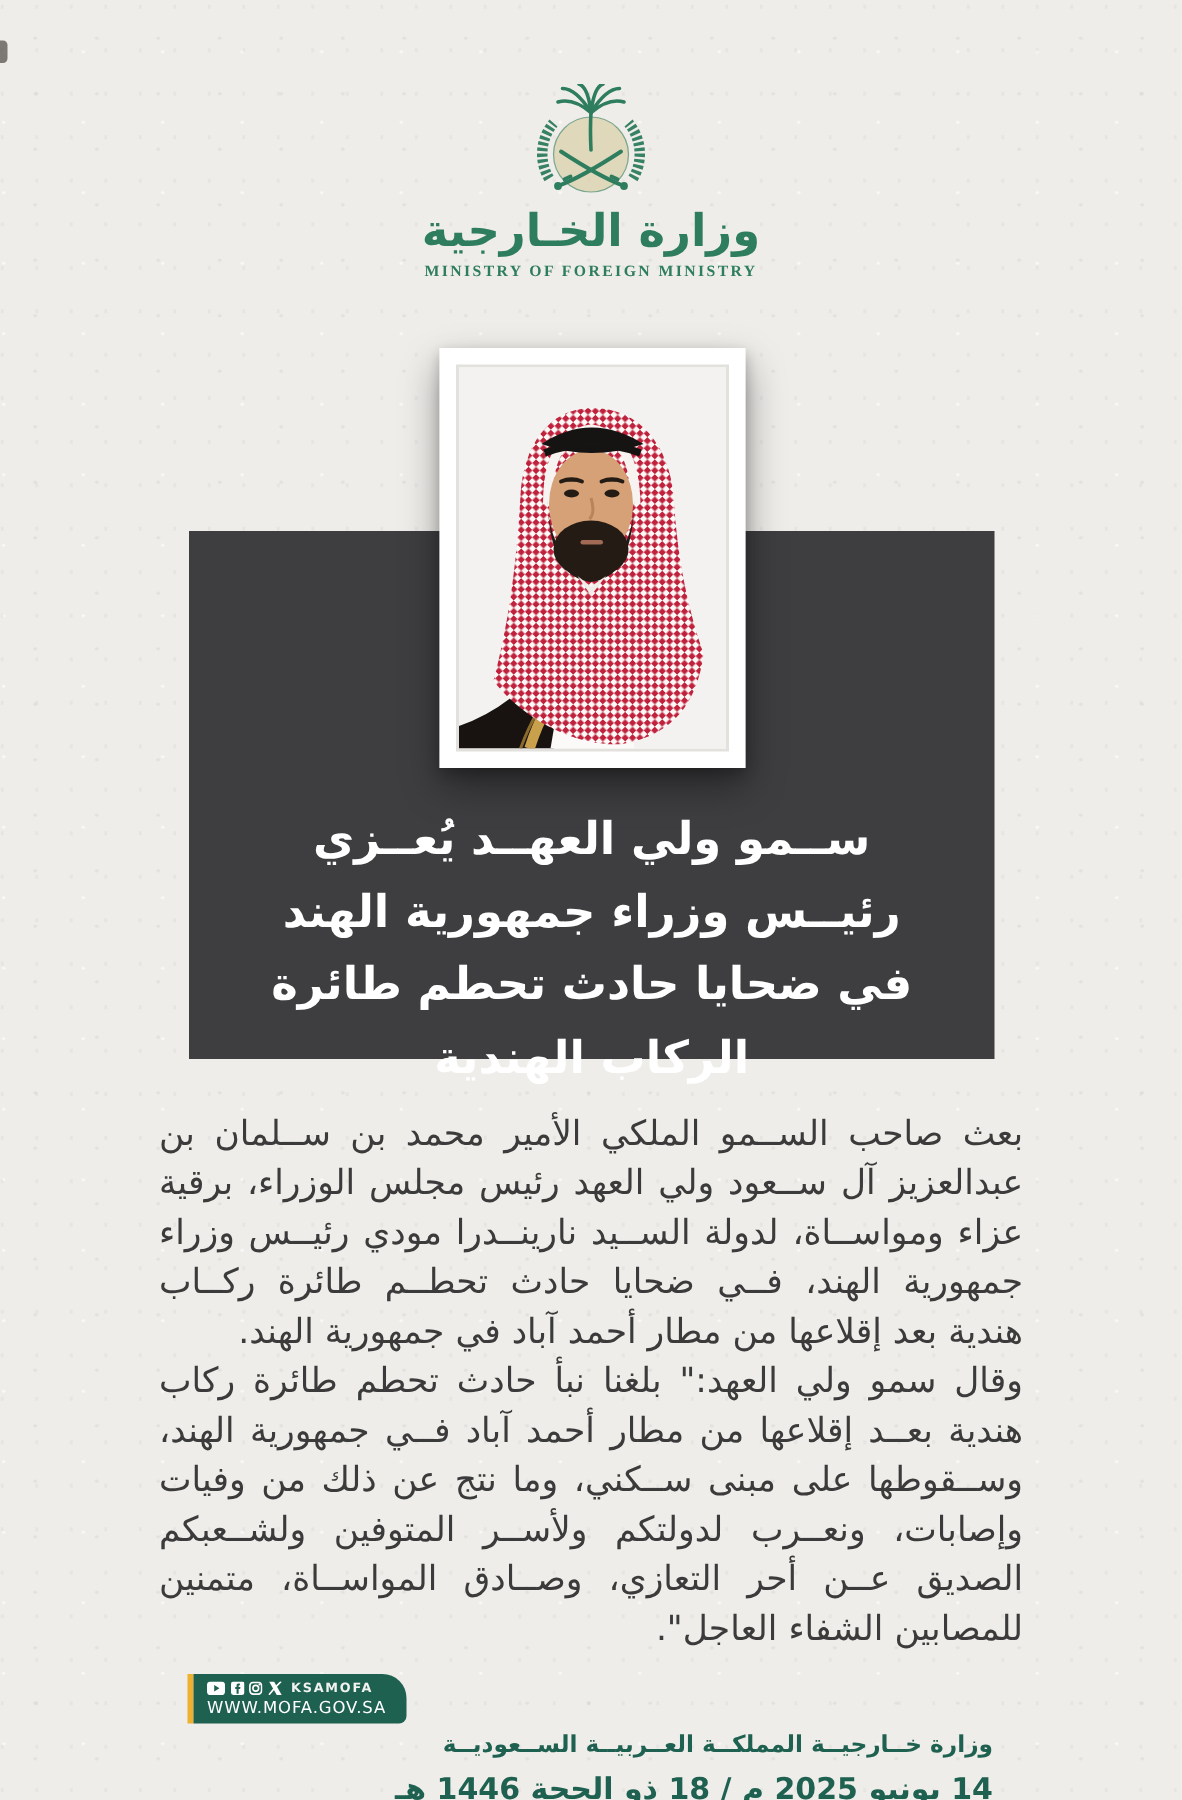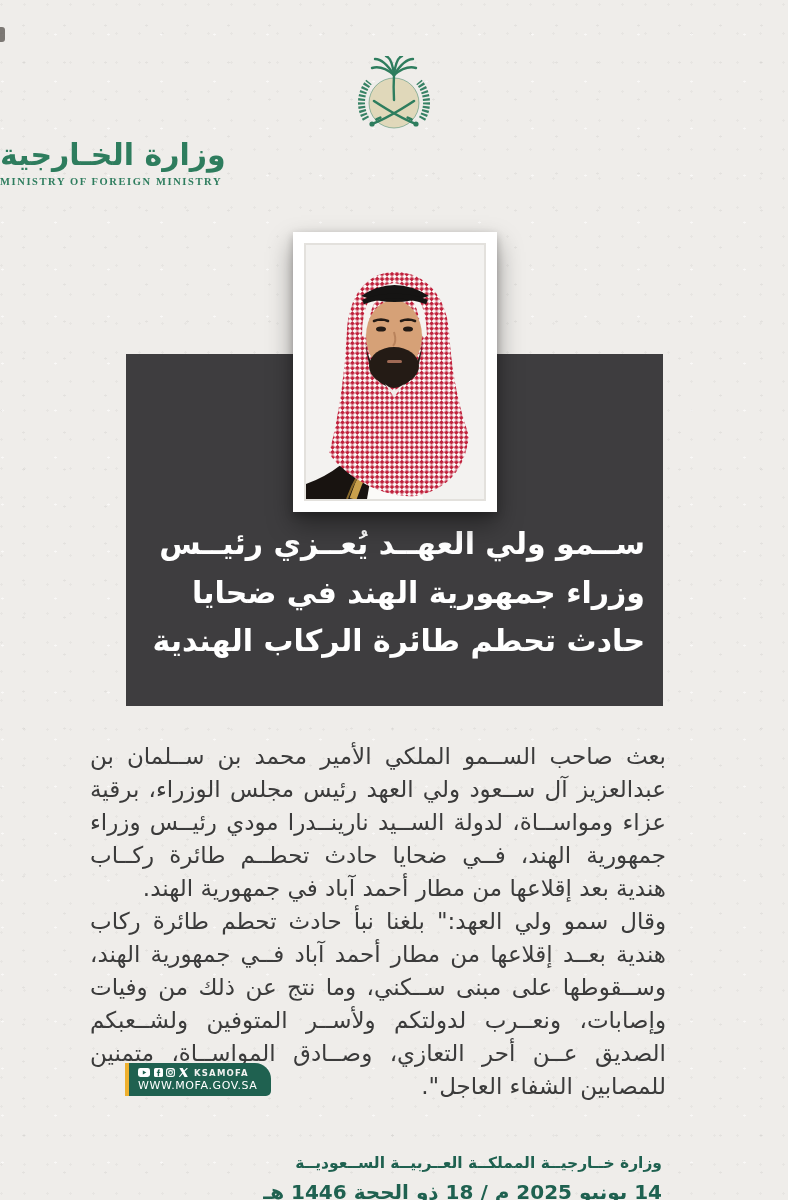--- a/index.html
+++ b/index.html
@@ -10,57 +10,57 @@
       radial-gradient(rgba(0,0,0,.05) 1px, transparent 1.3px),
       radial-gradient(rgba(0,0,0,.035) 1px, transparent 1.2px),
       radial-gradient(rgba(255,255,255,.6) 1px, transparent 1.3px);
     background-size:41px 37px,23px 29px,53px 47px;
     background-position:3px 7px,13px 19px,29px 11px;
     font-family:"DejaVu Sans",sans-serif;
   }
   .edge-mark{position:absolute;left:0;top:27px;width:5px;height:15px;background:#55504c;border-radius:0 3px 3px 0;opacity:.75;}
 
   
-  .logo-block{position:absolute;top:56px;left:0;width:100%;text-align:left;}
+  .logo-block{position:absolute;top:56px;left:0;width:100%;text-align:center;}
   .emblem{display:block;margin:0 auto;}
   .logo-arabic{
     color:#2e7d5e;font-size:30px;font-weight:bold;line-height:1.1;
     margin-top:2px;direction:rtl;letter-spacing:0;
   }
   .logo-english{
     color:#2e7d5e;font-size:10.5px;font-weight:bold;letter-spacing:1.6px;
     font-family:"Liberation Serif",serif;margin-top:5px;
   }
 
   
   .dark-box{position:absolute;left:126px;top:354px;width:537px;height:352px;background:#3e3d3f;z-index:1;}
   .headline{
-    position:absolute;left:18px;right:18px;top:166px;margin:0;
+    position:absolute;left:18px;right:18px;top:166px;margin:16px;
     color:#ffffff;font-size:30px;font-weight:bold;line-height:1.62;
-    text-align:right;direction:rtl;
+    text-align:center;direction:rtl;
   }
 
   
   .photo-frame{
     position:absolute;left:293px;top:232px;width:204px;height:280px;margin:0;z-index:2;
     box-shadow:0 12px 24px rgba(0,0,0,.38),0 3px 8px rgba(0,0,0,.22);
     background:#fff;
   }
   .photo-frame svg{display:block;}
 
   
   .body-text{
-    position:absolute;left:90px;width:576px;top:740px;
+    position:absolute;left:106px;width:576px;top:740px;
     direction:rtl;text-align:justify;color:#3b3b3b;
     font-size:23px;line-height:33px;
   }
   .body-text p{margin:0;}
 
   
-  .footer-badge{position:absolute;left:125px;top:1063px;height:33px;display:flex;z-index:1;}
+  .footer-badge{position:absolute;left:125px;top:1116px;height:33px;display:flex;z-index:1;}
   .badge-goldbar{width:4px;height:100%;background:#eeb02f;}
   .badge-green{
     background:#1f6150;color:#fff;height:100%;
     border-radius:0 16px 5px 0;
     padding:3px 14px 3px 9px;box-sizing:border-box;
     display:flex;flex-direction:column;justify-content:center;gap:1px;
   }
   .badge-row1{display:flex;align-items:center;gap:3.5px;}
   .badge-row1 svg{display:block;}
   .social-handle{font-size:8.5px;letter-spacing:1.2px;margin-left:3px;font-weight:bold;color:#f2f2f0;}

